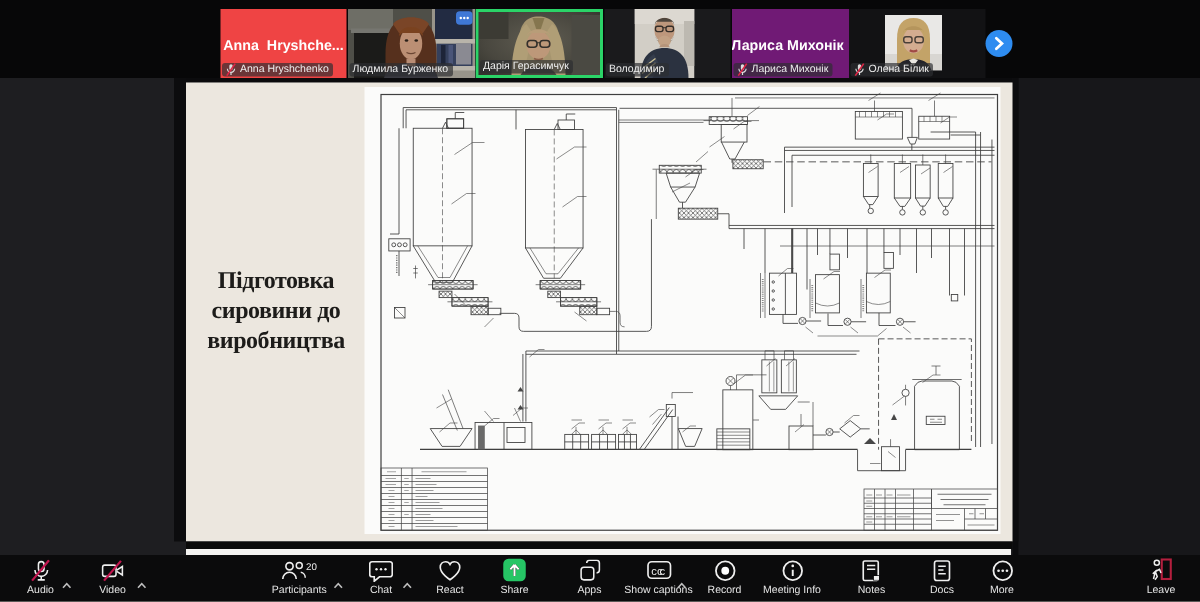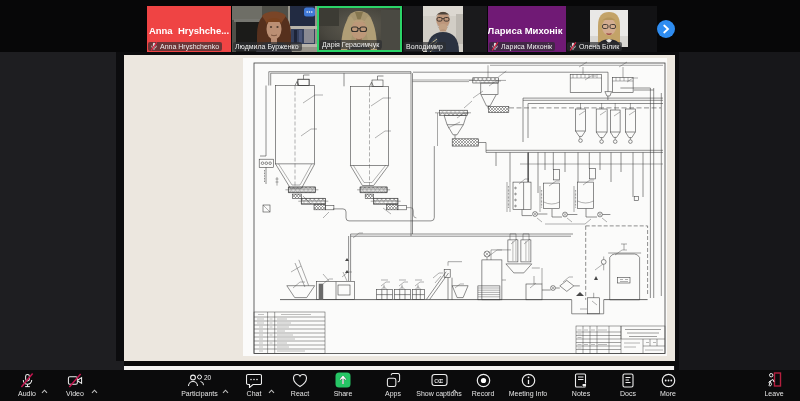--- a/index.html
+++ b/index.html
@@ -38,20 +38,21 @@
 </head>
 <body>
 <div class="abs" id="strip"></div>
 <div class="abs" id="stage"></div>
 <div class="abs" id="stageR"></div>
 <div class="abs" id="stageR2"></div>
 <div class="abs" id="shL"></div>
 <div class="abs" id="shR"></div>
 <div class="abs" id="shT"></div>
 <div class="abs" id="slide">
+  <div class="abs" id="slidetxt">Підготовка сировини до виробництва</div>
   <div class="abs" id="sheet">
   <svg width="424" height="298" viewBox="0 0 424 298">
   <defs>
     <pattern id="hx" width="3" height="3" patternUnits="userSpaceOnUse">
       <path d="M0 3 L3 0 M0 0 L3 3" stroke="#555" stroke-width="0.5"></path>
     </pattern>
     <pattern id="coil" width="4.2" height="6" patternUnits="userSpaceOnUse">
       <circle cx="2.1" cy="3" r="2" fill="none" stroke="#555" stroke-width="0.55"></circle>
     </pattern>
   </defs>

